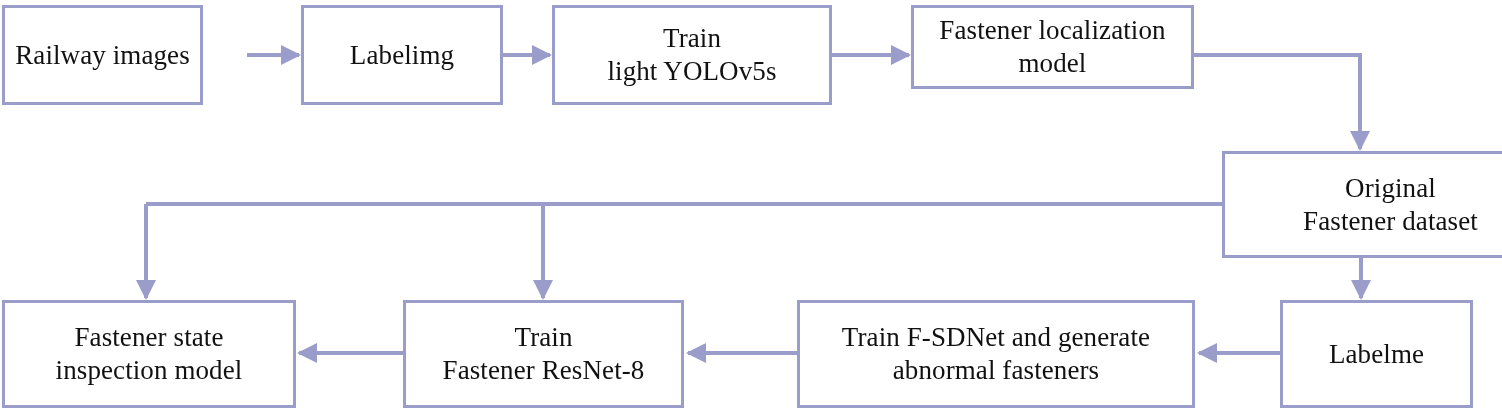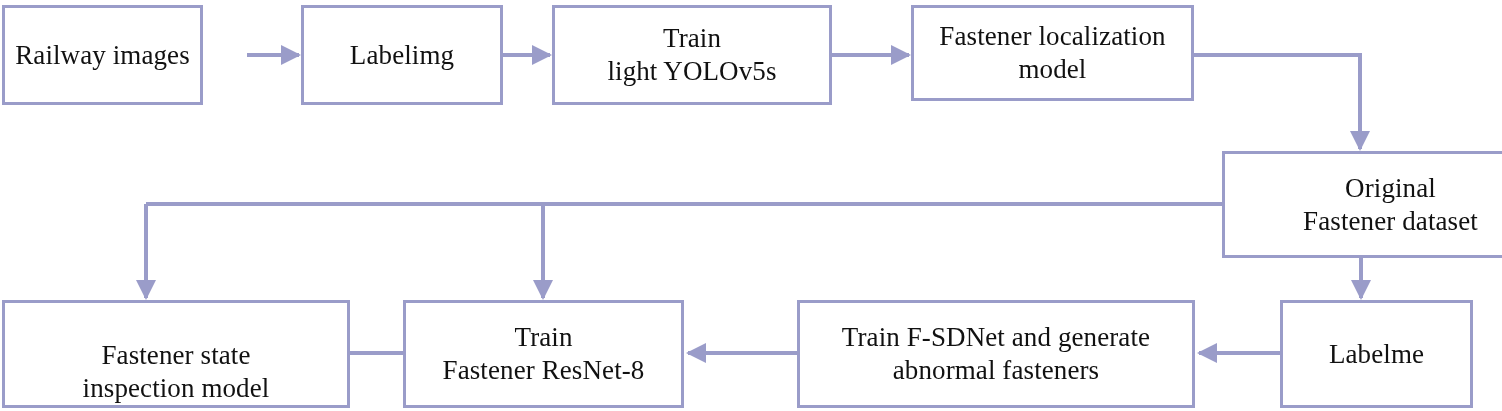--- a/index.html
+++ b/index.html
@@ -86,21 +86,21 @@
 
   <div class="node" style="left:301px; top:5px; width:202px; height:100px;">
     <span class="label">Labelimg</span>
   </div>
 
   <div class="node" style="left:552px; top:5px; width:280px; height:100px;">
     <span class="label">Train
 light YOLOv5s</span>
   </div>
 
-  <div class="node" style="left:911px; top:5px; width:283px; height:96px;text-align:center;">
+  <div class="node" style="left:911px; top:5px; width:283px; height:84px;text-align:center;">
     <span class="label">Fastener localization
 model</span>
   </div>
 
   <div class="node" style="left:1222px; top:151px; width:337px; height:107px;">
     <span class="label">Original
 Fastener dataset</span>
   </div>
 
   <div class="node" style="left:1280px; top:300px; width:193px; height:108px;text-align:center;">
@@ -110,18 +110,18 @@
   <div class="node" style="left:797px; top:300px; width:398px; height:108px;">
     <span class="label">Train F-SDNet and generate
 abnormal fasteners</span>
   </div>
 
   <div class="node" style="left:403px; top:300px; width:281px; height:108px;">
     <span class="label">Train
 Fastener ResNet-8</span>
   </div>
 
-  <div class="node" style="left:2px; top:300px; width:348px; height:108px;align-items:flex-end;">
+  <div class="node" style="left:2px; top:300px; width:294px; height:108px;">
     <span class="label">Fastener state
 inspection model</span>
   </div>
 
 </div>
 
 </body></html>

